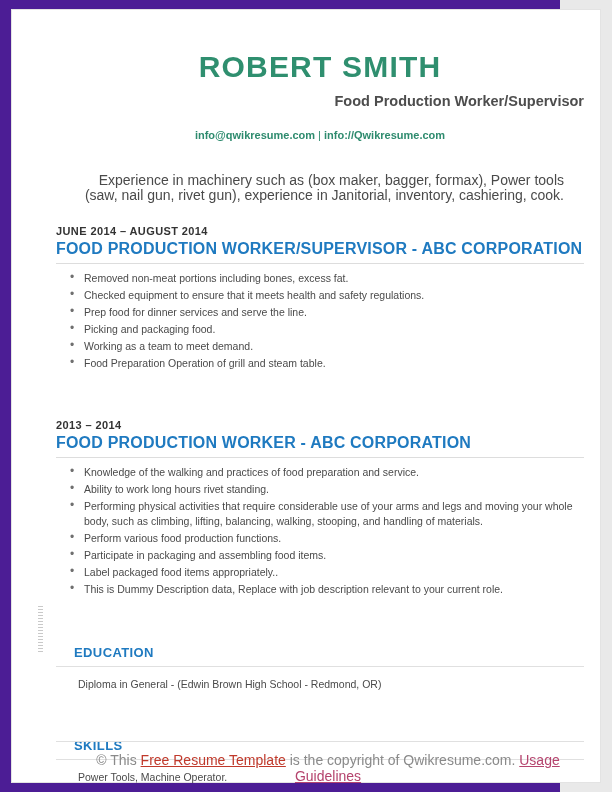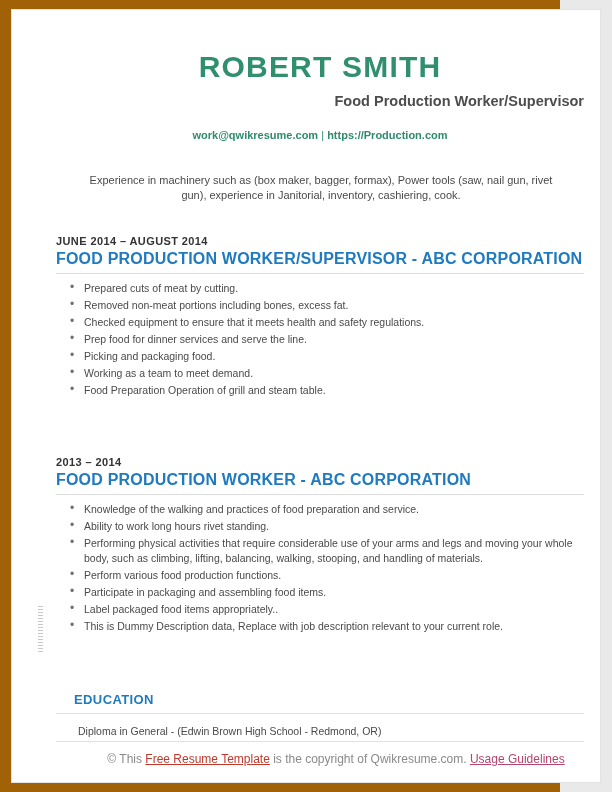--- a/index.html
+++ b/index.html
@@ -10,21 +10,21 @@
     width: 612px;
     height: 792px;
     background: #e9e9e9;
     font-family: "Liberation Sans", sans-serif;
     overflow: hidden;
   }
   .page {
     position: relative;
     width: 560px;
     height: 792px;
-    background: #a16207;
+    background: #4c1d95;
     box-sizing: border-box;
   }
   .sheet {
     position: absolute;
     left: 12px;
     top: 10px;
     width: 588px;
     height: 772px;
     background: #ffffff;
     box-shadow: 0 0 0 1px #e3e3e3;
@@ -71,27 +71,27 @@
     font-weight: bold;
     margin-top: 20px;
   }
   .contact .sep {
     color: #2e8b6e;
     font-weight: normal;
   }
   .summary {
     margin-top: 32px;
     color: #4a4a4a;
-    font-size: 11px;
+    font-size: 14px;
     line-height: 15px;
     padding: 0 20px 0 22px;
-    text-align: center;
+    text-align: right;
   }
   .section {
-    margin-top: 32px;
+    margin-top: 22px;
   }
   .period {
     color: #333333;
     font-size: 11px;
     font-weight: bold;
     letter-spacing: 0.4px;
     margin: 0 0 3px 0;
   }
   .job-title {
     color: #1f7ac0;
@@ -143,25 +143,25 @@
     margin: 6px 0 10px 0;
   }
   .section-body {
     color: #4a4a4a;
     font-size: 10.5px;
     line-height: 15px;
     padding-left: 22px;
   }
   .footer {
     position: absolute;
-    left: 60px;
+    left: 52px;
     top: 742px;
     width: 528px;
     text-align: center;
-    font-size: 12px;
+    font-size: 14px;
     color: #8a8a8a;
   }
   .footer-rule {
     position: absolute;
     left: 44px;
     top: 731px;
     width: 528px;
     height: 1px;
     background: #e0e0e0;
   }
@@ -181,31 +181,30 @@
   <div class="sheet">
 
     <div class="side-strip"></div>
 
     <div class="content">
 
       <div class="name">ROBERT SMITH</div>
       <div class="role">Food Production Worker/Supervisor</div>
 
       <div class="contact">
-        <span>work@qwikresume.com</span><span class="sep"> | </span><span>https://Production.com</span>
+        <span>info@qwikresume.com</span><span class="sep"> | </span><span>info://Qwikresume.com</span>
       </div>
 
       <div class="summary">Experience in machinery such as (box maker, bagger, formax), Power tools (saw, nail gun, rivet gun), experience in Janitorial, inventory, cashiering, cook.</div>
 
       <div class="section">
         <div class="period">JUNE 2014 – AUGUST 2014</div>
         <div class="job-title">FOOD PRODUCTION WORKER/SUPERVISOR - ABC CORPORATION</div>
         <div class="rule"></div>
         <ul class="bullets">
-          <li>Prepared cuts of meat by cutting.</li>
           <li>Removed non-meat portions including bones, excess fat.</li>
           <li>Checked equipment to ensure that it meets health and safety regulations.</li>
           <li>Prep food for dinner services and serve the line.</li>
           <li>Picking and packaging food.</li>
           <li>Working as a team to meet demand.</li>
           <li>Food Preparation Operation of grill and steam table.</li>
         </ul>
       </div>
 
       <div class="block-gap"></div>

